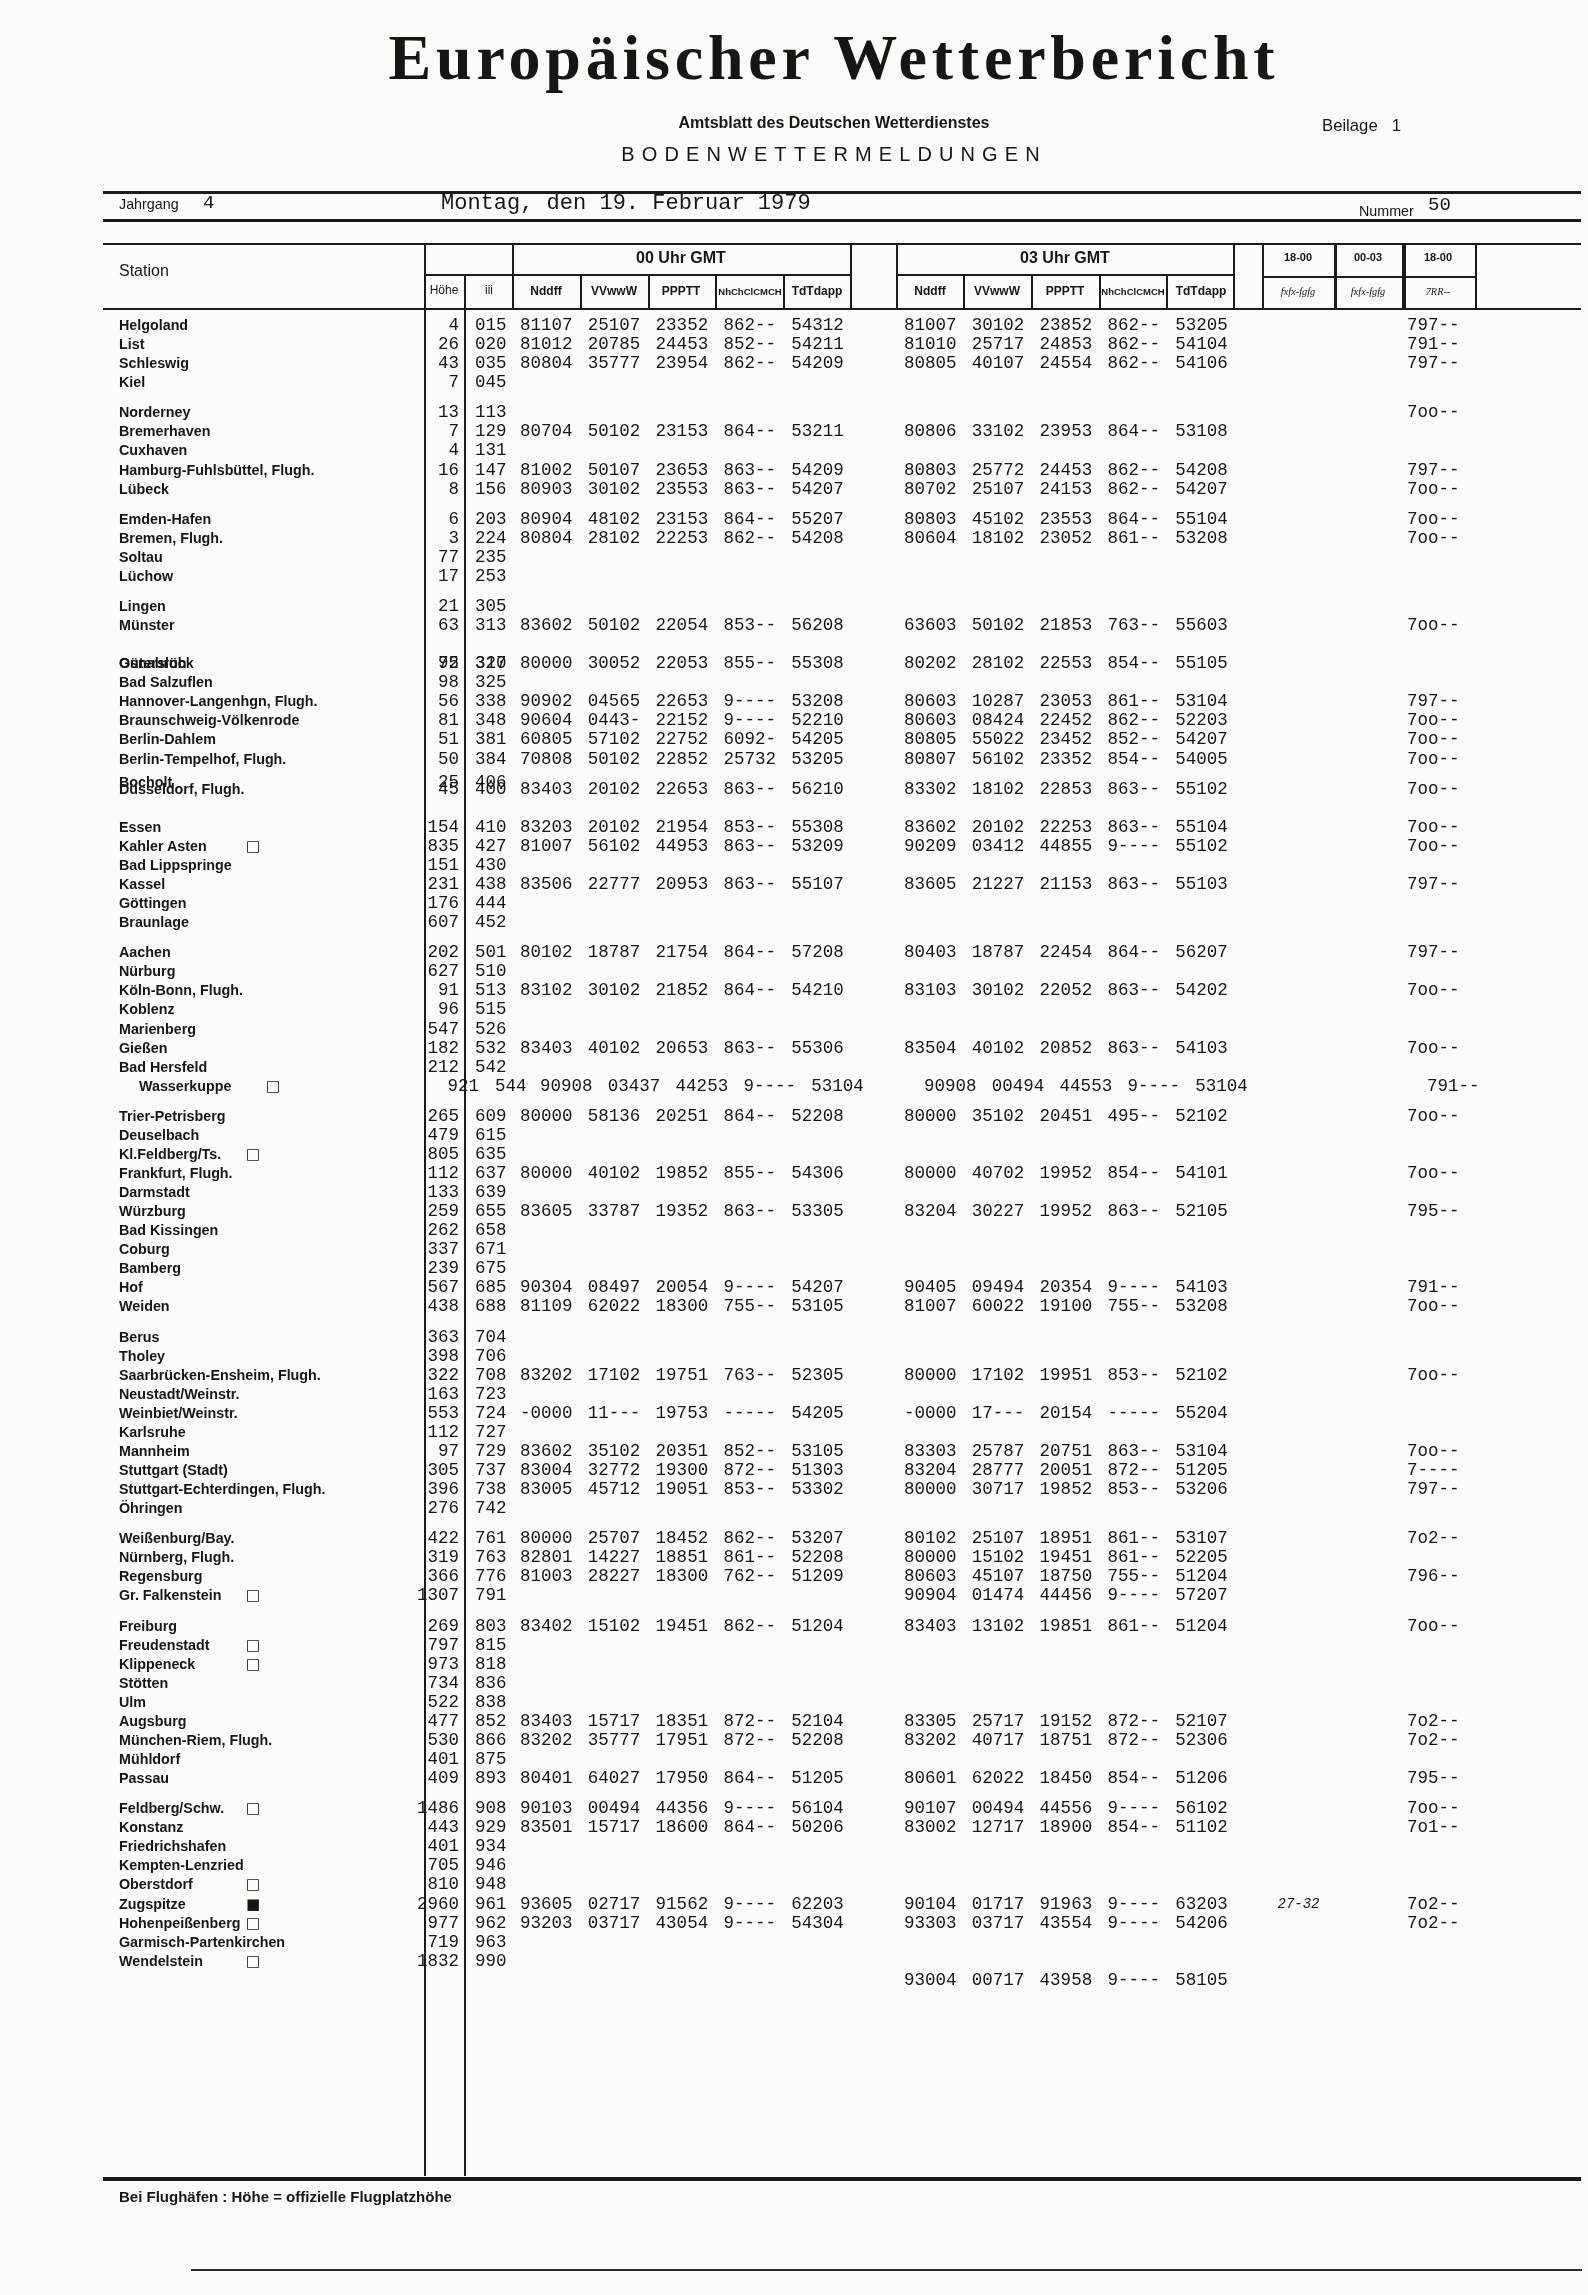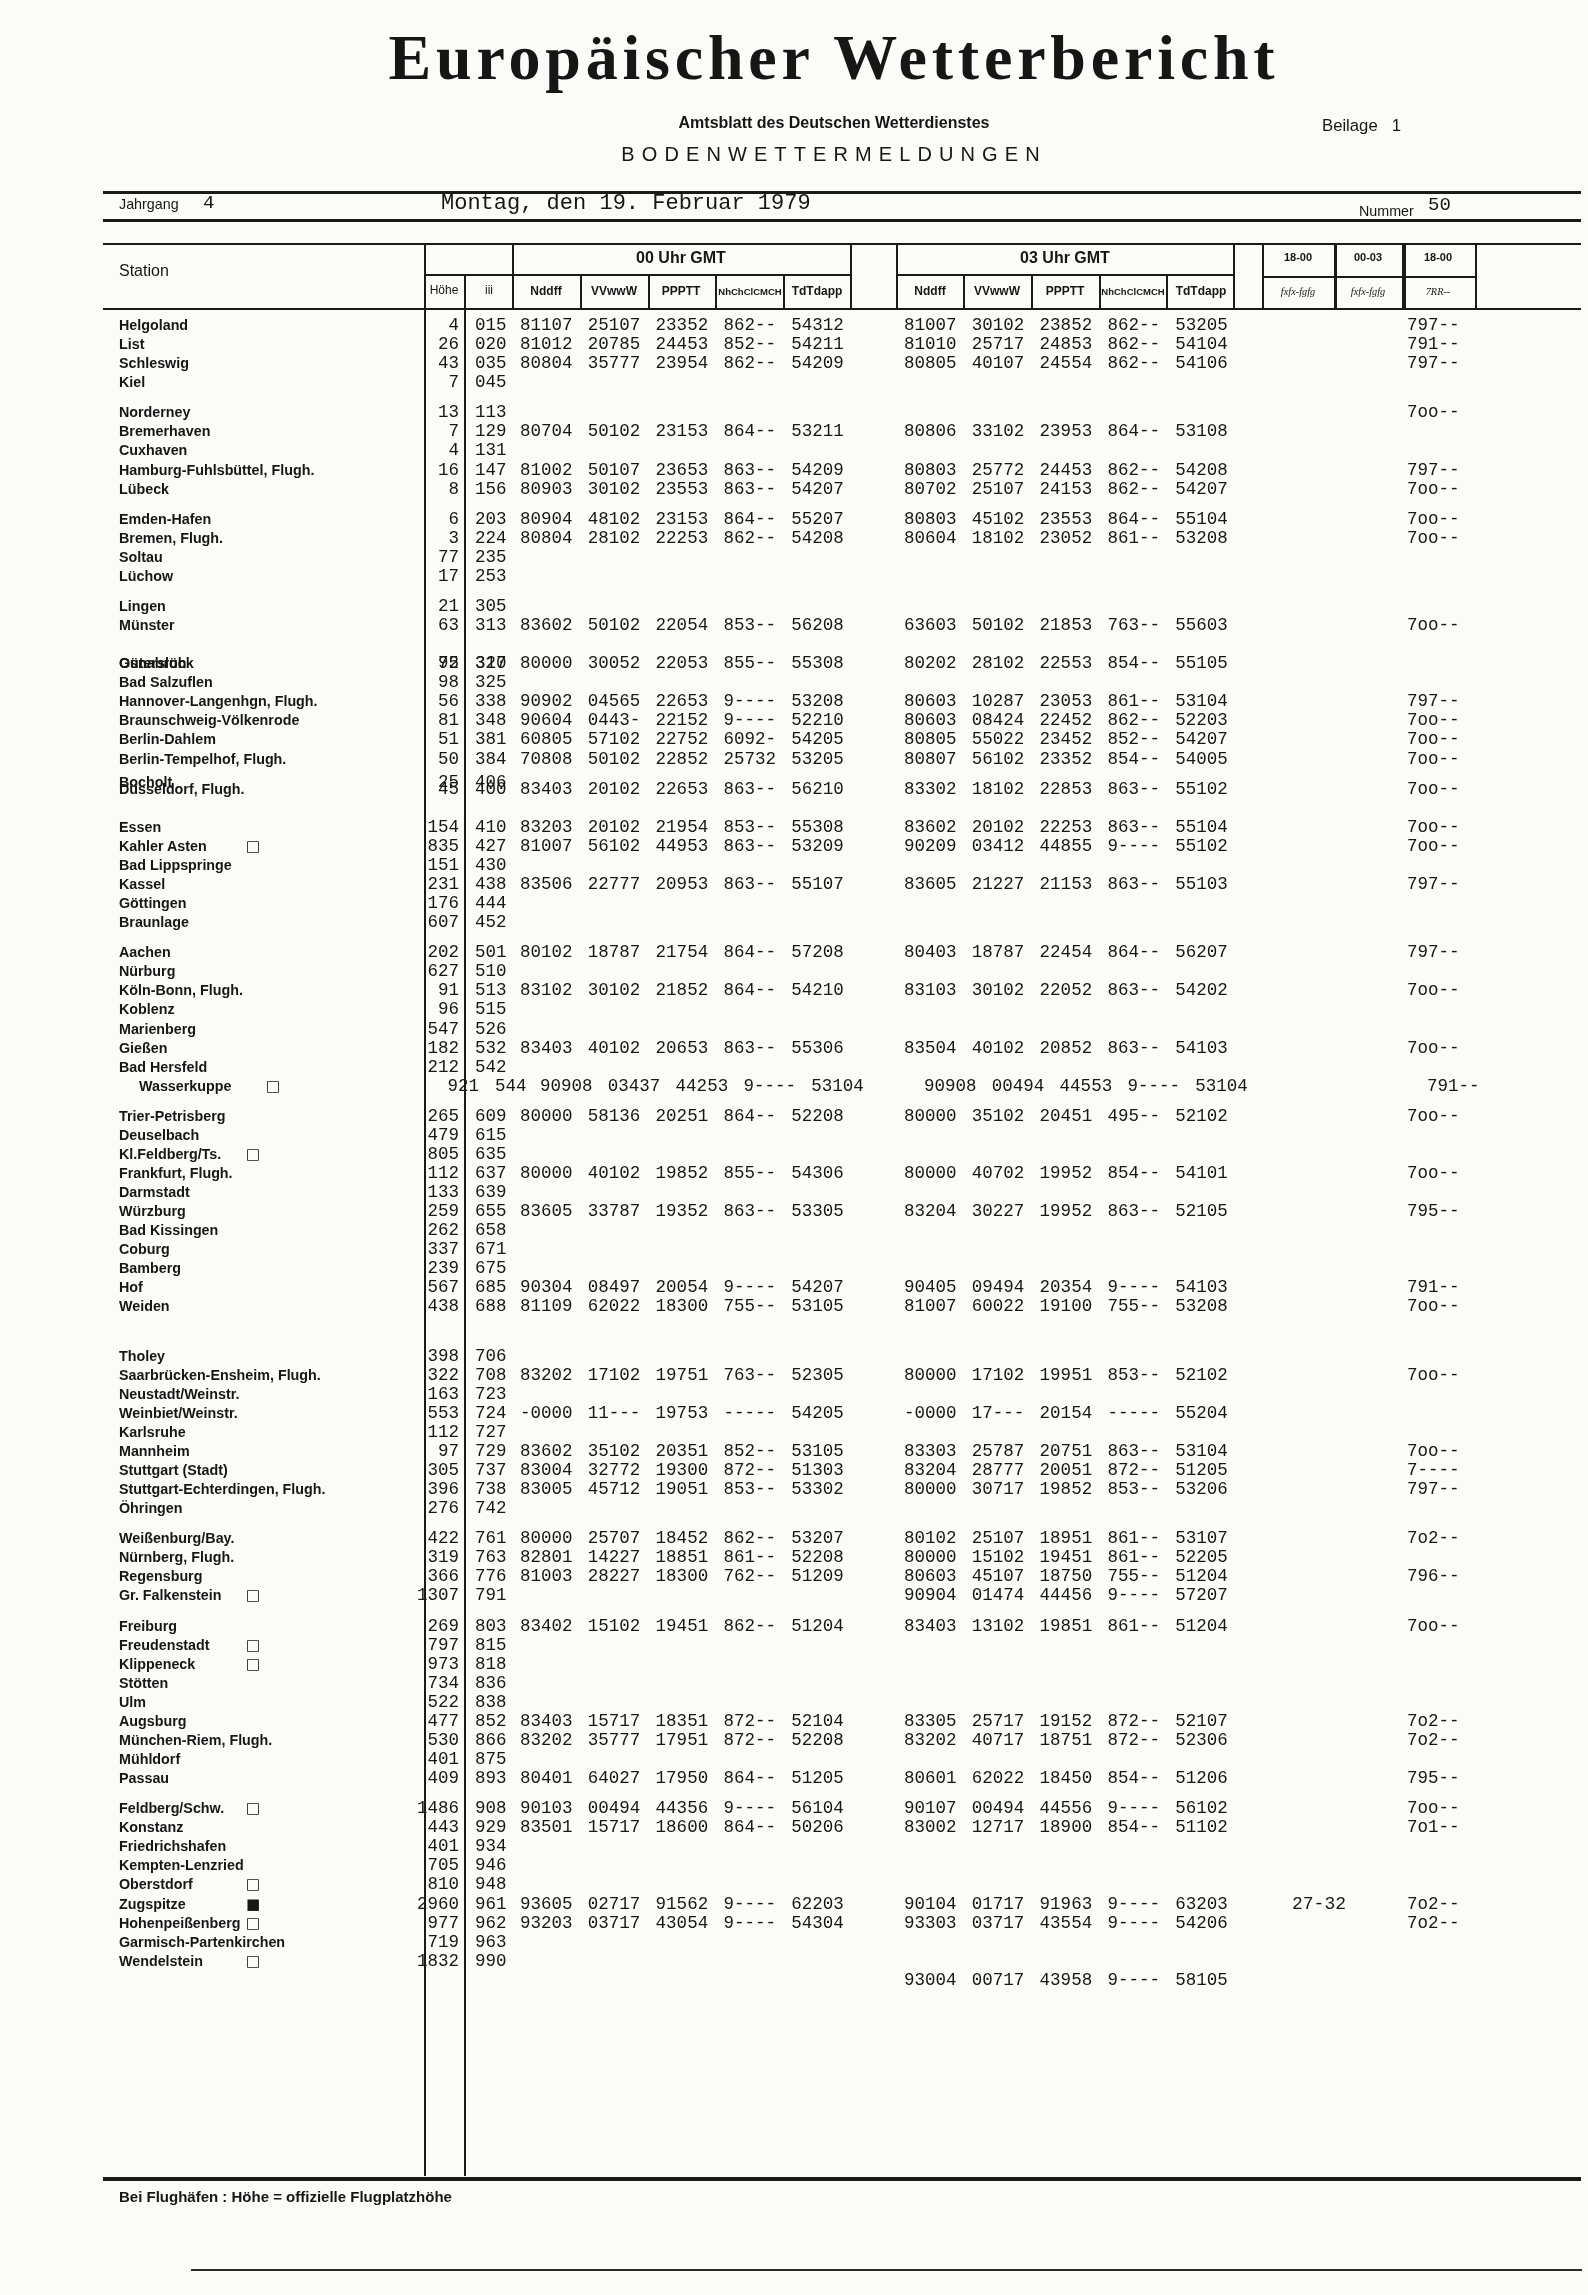--- a/index.html
+++ b/index.html
@@ -29,21 +29,21 @@
   .pbox .mid{position:absolute;left:-0.8px;right:-0.8px;top:31px;height:1.6px;background:#1a1a1a;}
   #rows{position:absolute;left:0;top:0;width:1588px;height:2295px;}
   .row{position:absolute;left:0;width:1588px;height:19px;line-height:19px;}
   .row span{position:absolute;white-space:pre;top:0;}
   .c-st{left:119px;font-size:14.3px;font-weight:700;}
   .c-sym{left:246px;font-size:15px;font-family:"DejaVu Sans",sans-serif;}
   .c-h{left:365px;width:94px;text-align:right;font-family:"Liberation Mono","DejaVu Sans Mono",monospace;font-size:17.5px;}
   .c-iii{left:475px;font-family:"Liberation Mono","DejaVu Sans Mono",monospace;font-size:17.5px;}
   .c-o00{left:520px;font-family:"Liberation Mono","DejaVu Sans Mono",monospace;font-size:17.5px;word-spacing:4.8px;}
   .c-o03{left:904px;font-family:"Liberation Mono","DejaVu Sans Mono",monospace;font-size:17.5px;word-spacing:4.8px;}
-  .c-fx{left:1251px;width:95px;text-align:right;font-family:"Liberation Mono","DejaVu Sans Mono",monospace;font-size:18px;}
+  .c-fx{left:1251px;width:95px;text-align:center;font-family:"Liberation Mono","DejaVu Sans Mono",monospace;font-size:14px;font-style:italic;}
   .c-rr{left:1407px;font-family:"Liberation Mono","DejaVu Sans Mono",monospace;font-size:17.5px;}
   .footnote{font-size:15px;font-weight:700;}
 </style>
 </head>
 <body>
 
 <div class="page">
 
   <div class="abs cc title" style="left:834px;top:20.6px">Europäischer Wetterbericht</div>
   <div class="abs cc subtitle" style="left:834px;top:114px">Amtsblatt des Deutschen Wetterdienstes</div>
@@ -435,20 +435,25 @@
         <span class="c-rr">791--</span>
       </div>
       <div class="row" style="top: 1297px;">
         <span class="c-st">Weiden</span>
         <span class="c-h">438</span>
         <span class="c-iii">688</span>
         <span class="c-o00">81109 62022 18300 755-- 53105</span>
         <span class="c-o03">81007 60022 19100 755-- 53208</span>
         <span class="c-rr">7oo--</span>
       </div>
+      <div class="row" style="top: 1328px;">
+        <span class="c-st">Berus</span>
+        <span class="c-h">363</span>
+        <span class="c-iii">704</span>
+      </div>
       <div class="row" style="top: 1347px;">
         <span class="c-st">Tholey</span>
         <span class="c-h">398</span>
         <span class="c-iii">706</span>
       </div>
       <div class="row" style="top: 1366px;">
         <span class="c-st">Saarbrücken-Ensheim, Flugh.</span>
         <span class="c-h">322</span>
         <span class="c-iii">708</span>
         <span class="c-o00">83202 17102 19751 763-- 52305</span>

